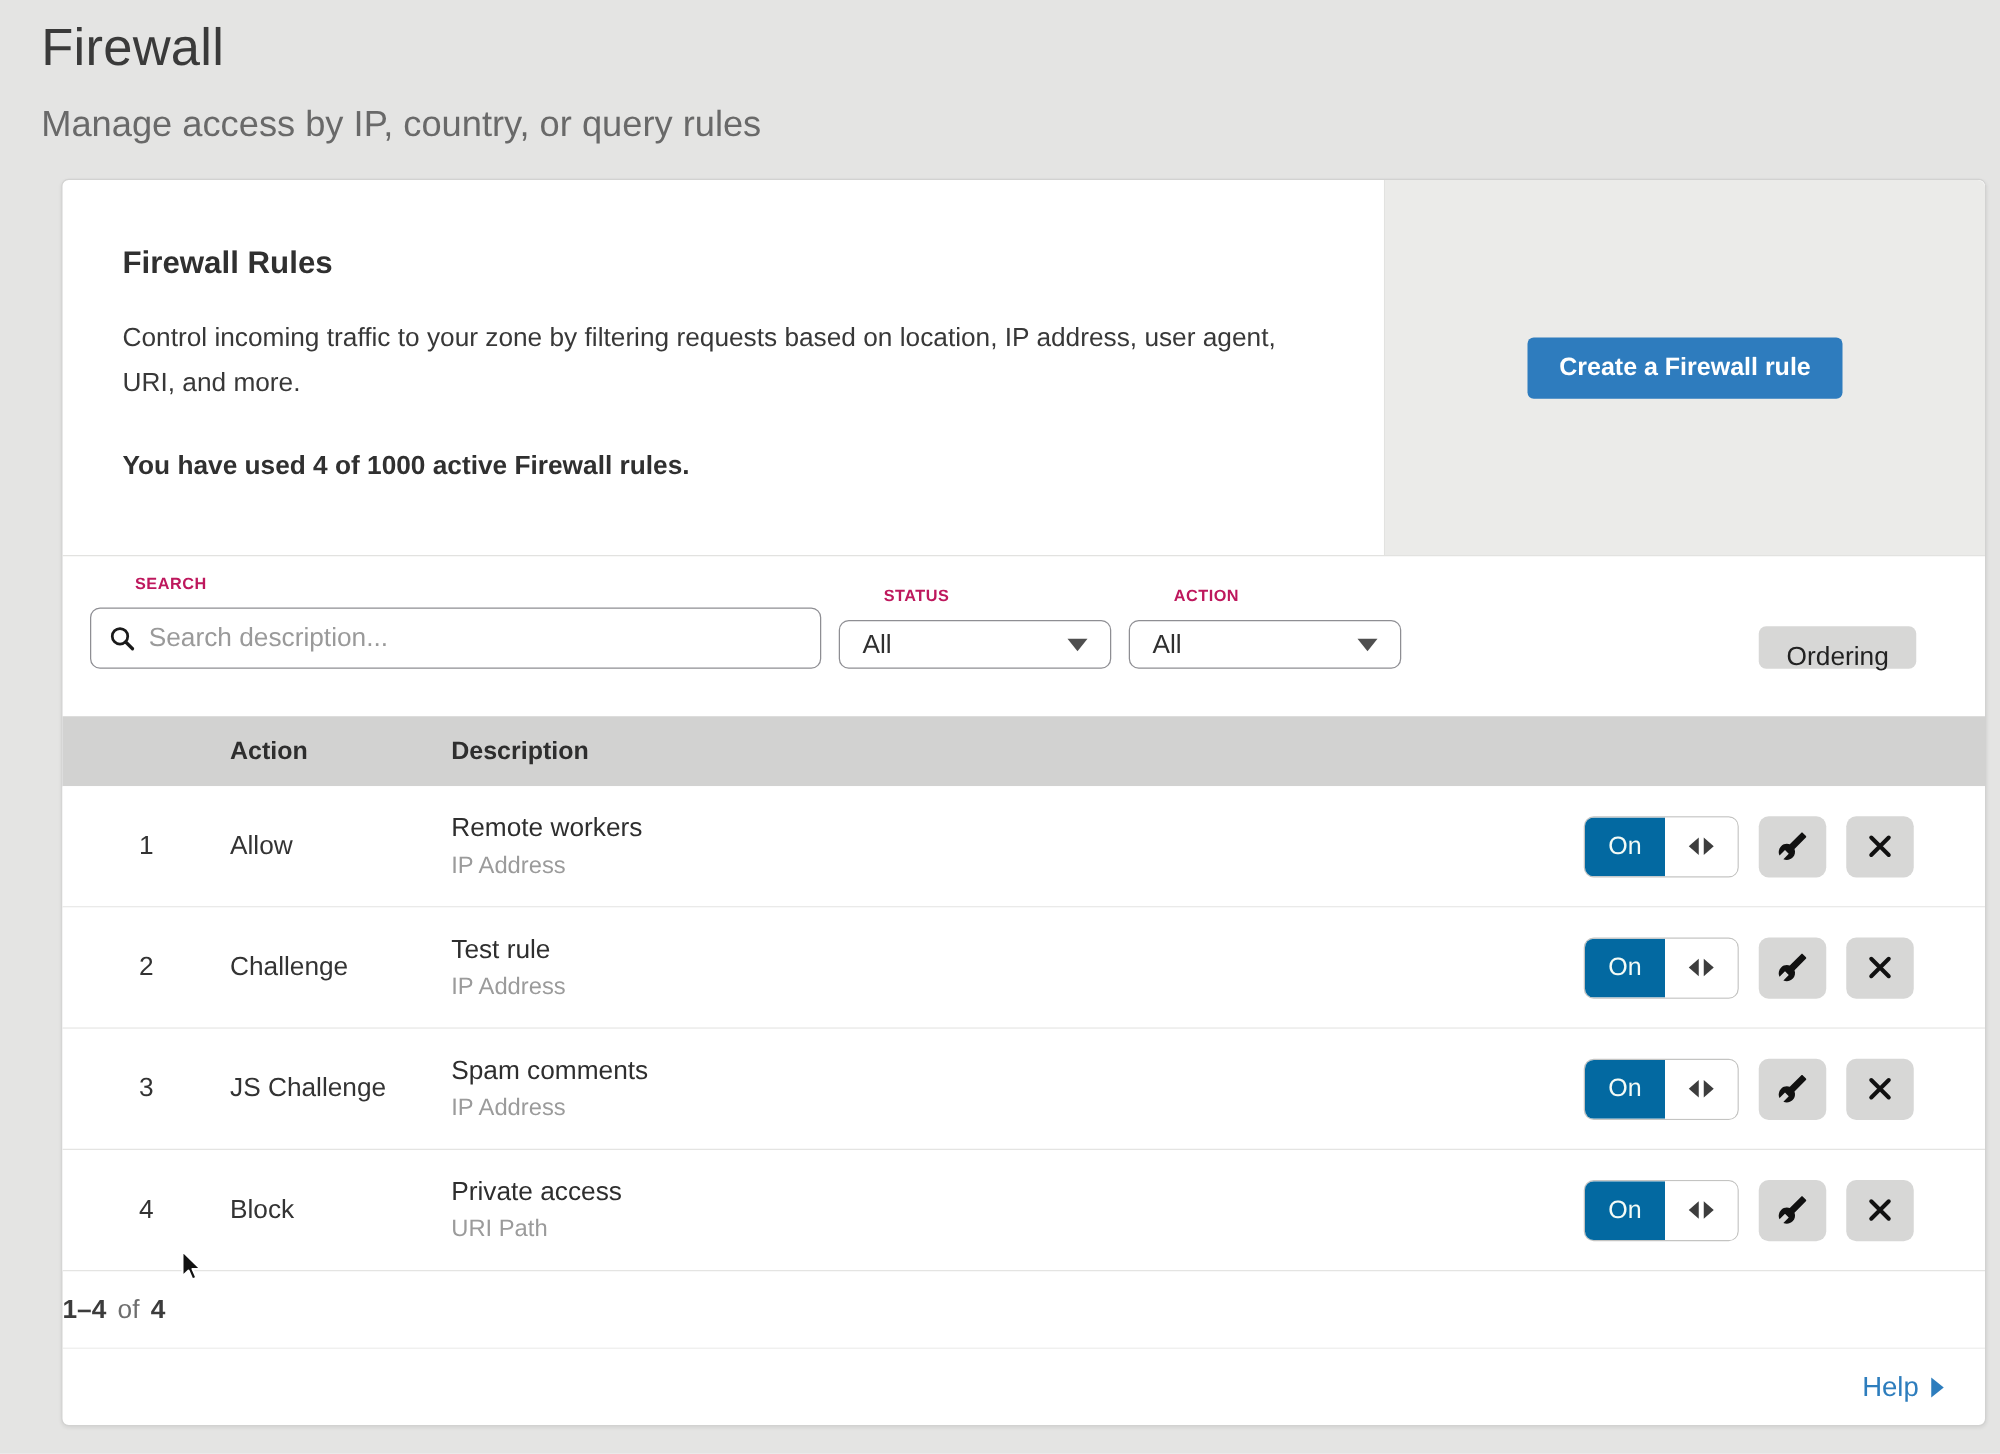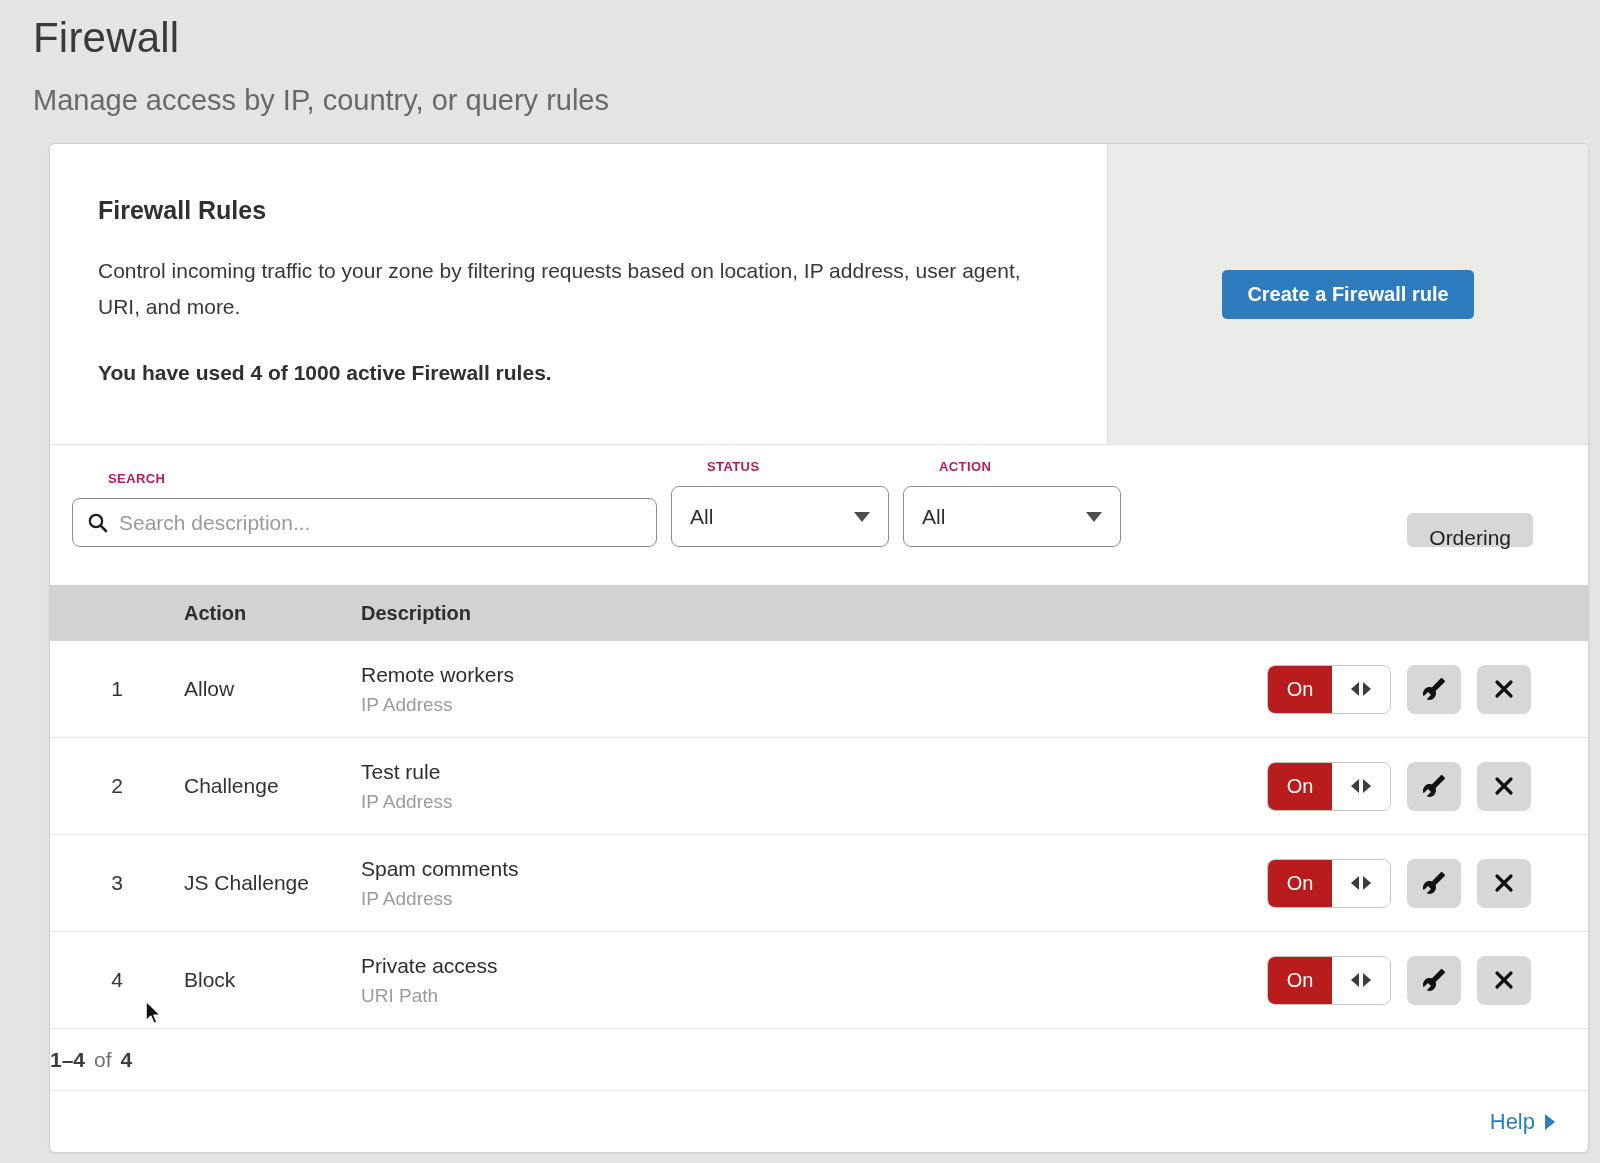--- a/index.html
+++ b/index.html
@@ -57,21 +57,21 @@
     border:1.5px solid #8e8e93; border-radius:8px;
     display:flex; align-items:center; padding:0 14px; background:#fff;
   }
   .search-box svg { flex:0 0 auto; }
   .search-box input {
     border:none; outline:none; flex:1; margin-left:10px;
     font-family:inherit; font-size:21px; color:#333; background:transparent;
   }
   .search-box input::placeholder { color:#9a9a9a; }
   .select-box {
-    width:218px; height:61px;
+    width:218px; height:39px;
     border:1.5px solid #8e8e93; border-radius:8px; background:#fff;
     display:flex; align-items:center; justify-content:space-between;
     padding:0 18px; font-size:21px; color:#2f2f2f; cursor:pointer;
   }
   .caret-down {
     width:0; height:0;
     border-left:8px solid transparent; border-right:8px solid transparent;
     border-top:10px solid #4f4f4f;
   }
   .btn-ordering {
@@ -100,21 +100,21 @@
   .cell-desc { flex:1; }
   .desc-title { font-size:21px; color:#2e2e2e; }
   .desc-sub { font-size:19px; color:#9b9b9b; margin-top:7px; }
   .cell-controls { display:flex; align-items:center; gap:16px; margin-right:57px; }
 
   .toggle {
     display:flex; height:49px; border-radius:8px; overflow:hidden;
     border:1px solid #c4c4c2; cursor:pointer; background:#fff;
   }
   .toggle-on {
-    width:64px; background:#b91c1c; color:#f4fbf6;
+    width:64px; background:#0369a1; color:#f4fbf6;
     display:flex; align-items:center; justify-content:center;
     font-size:20px;
   }
   .toggle-knob {
     width:58px; display:flex; align-items:center; justify-content:center; gap:4px;
     background:#fff;
   }
   .tri-left { width:0; height:0; border-top:7px solid transparent; border-bottom:7px solid transparent; border-right:8px solid #3d3d3d; }
   .tri-right { width:0; height:0; border-top:7px solid transparent; border-bottom:7px solid transparent; border-left:8px solid #3d3d3d; }
 

